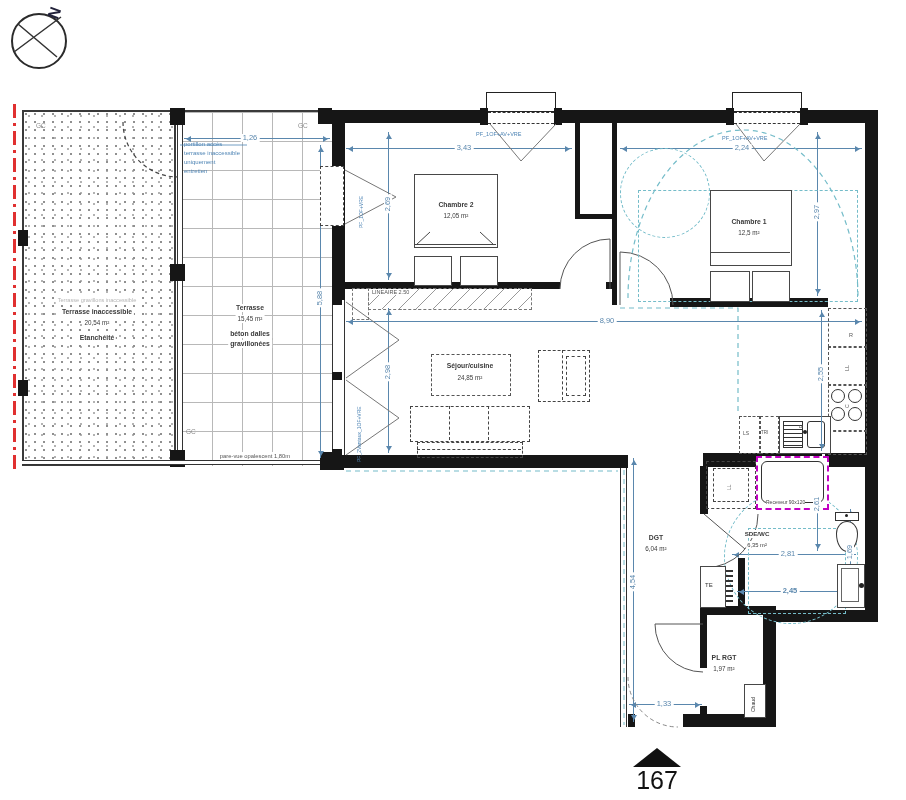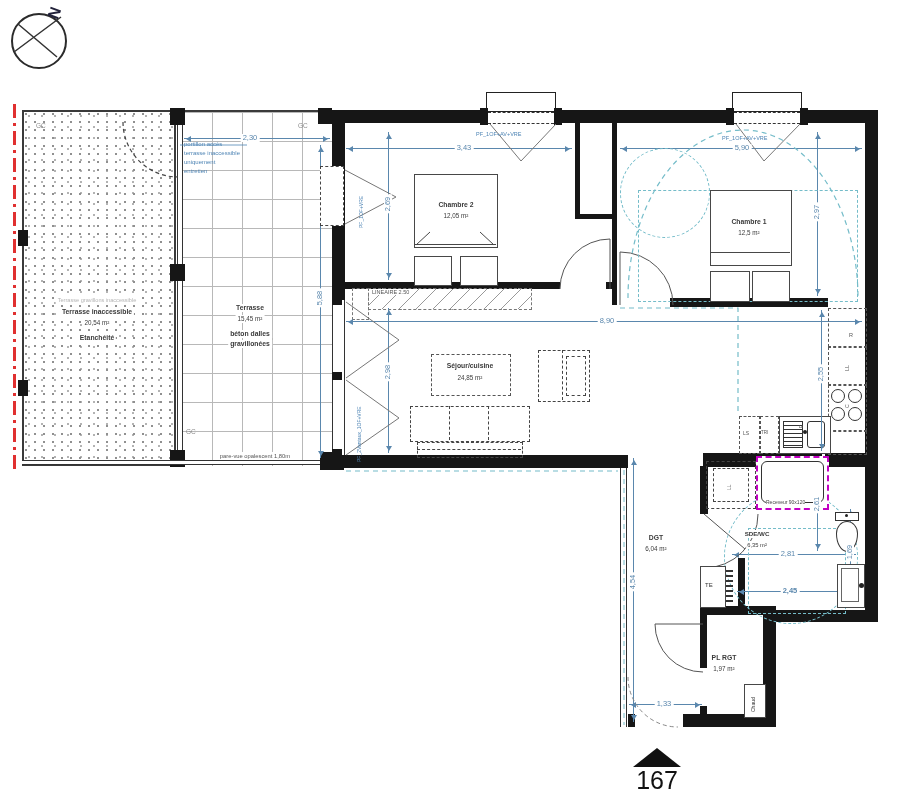--- a/index.html
+++ b/index.html
@@ -74,21 +74,21 @@
   <div class="gclab" style="left:298px;top:122px;">GC</div>
   <div class="gclab" style="left:186px;top:428px;">GC</div>
 
   <div class="rname" style="left:250px;top:304px;background:#fff;padding:0 2px;">Terrasse</div>
   <div class="rarea" style="left:250px;top:315px;background:#fff;padding:0 2px;">15,45 m²</div>
   <div class="rname" style="left:250px;top:330px;background:#fff;padding:0 2px;">béton dalles</div>
   <div class="rname" style="left:250px;top:340px;background:#fff;padding:0 2px;">gravillonées</div>
   <div class="rarea" style="left:255px;top:452px;font-size:5.8px;color:#555;background:#fff;padding:0 2px;">pare-vue opalescent 1,80m</div>
 
   <div class="dimh" style="left:184px;top:138px;width:146px;"></div>
-  <div class="dlab" style="left:250px;top:138px;">2,30</div>
+  <div class="dlab" style="left:250px;top:138px;">1,26</div>
   <div class="dimv" style="left:320px;top:145px;height:313px;"></div>
   <div class="dlab rot" style="left:320px;top:298px;">5,88</div>
 
   <div class="wall" style="left:332px;top:110px;width:546px;height:13px;"></div>
   <div class="wall" style="left:332px;top:110px;width:13px;height:352px;"></div>
   <div class="wall" style="left:865px;top:110px;width:13px;height:512px;"></div>
   <div class="wall" style="left:332px;top:455px;width:296px;height:13px;"></div>
   <div class="wall" style="left:703px;top:453px;width:119px;height:14px;"></div>
   <div class="wall" style="left:825px;top:453px;width:41px;height:14px;"></div>
   <div class="wall" style="left:700px;top:466px;width:8px;height:48px;"></div>
@@ -149,21 +149,21 @@
 
   <div class="tealbox" style="left:620px;top:148px;width:88px;height:88px;border-radius:50%;"></div>
   <div class="tealbox" style="left:638px;top:190px;width:218px;height:110px;"></div>
   <div class="furn" style="left:710px;top:190px;width:80px;height:74px;z-index:7;"></div>
   <div class="abs" style="left:710px;top:252px;width:80px;height:1.2px;background:#474747;z-index:7;"></div>
   <div class="furn" style="left:710px;top:271px;width:38px;height:29px;z-index:7;"></div>
   <div class="furn" style="left:752px;top:271px;width:36px;height:29px;z-index:7;"></div>
   <div class="rname" style="left:749px;top:218px;z-index:8;">Chambre 1</div>
   <div class="rarea" style="left:749px;top:229px;z-index:8;">12,5 m²</div>
   <div class="dimh" style="left:620px;top:148px;width:242px;"></div>
-  <div class="dlab" style="left:742px;top:148px;">5,90</div>
+  <div class="dlab" style="left:742px;top:148px;">2,24</div>
   <div class="dimv" style="left:817px;top:132px;height:164px;"></div>
   <div class="dlab rot" style="left:817px;top:212px;">2,97</div>
 
   <div class="dbox" style="left:431px;top:354px;width:78px;height:40px;"></div>
   <div class="rname" style="left:470px;top:362px;">Séjour/cuisine</div>
   <div class="rarea" style="left:470px;top:374px;">24,85 m²</div>
 
   <div class="dbox" style="left:538px;top:350px;width:50px;height:50px;border-color:#444;"></div>
   <div class="abs" style="left:562px;top:350px;width:0;height:50px;border-left:1px dashed #444;"></div>
   <div class="dbox" style="left:566px;top:356px;width:18px;height:38px;border-color:#444;"></div>

